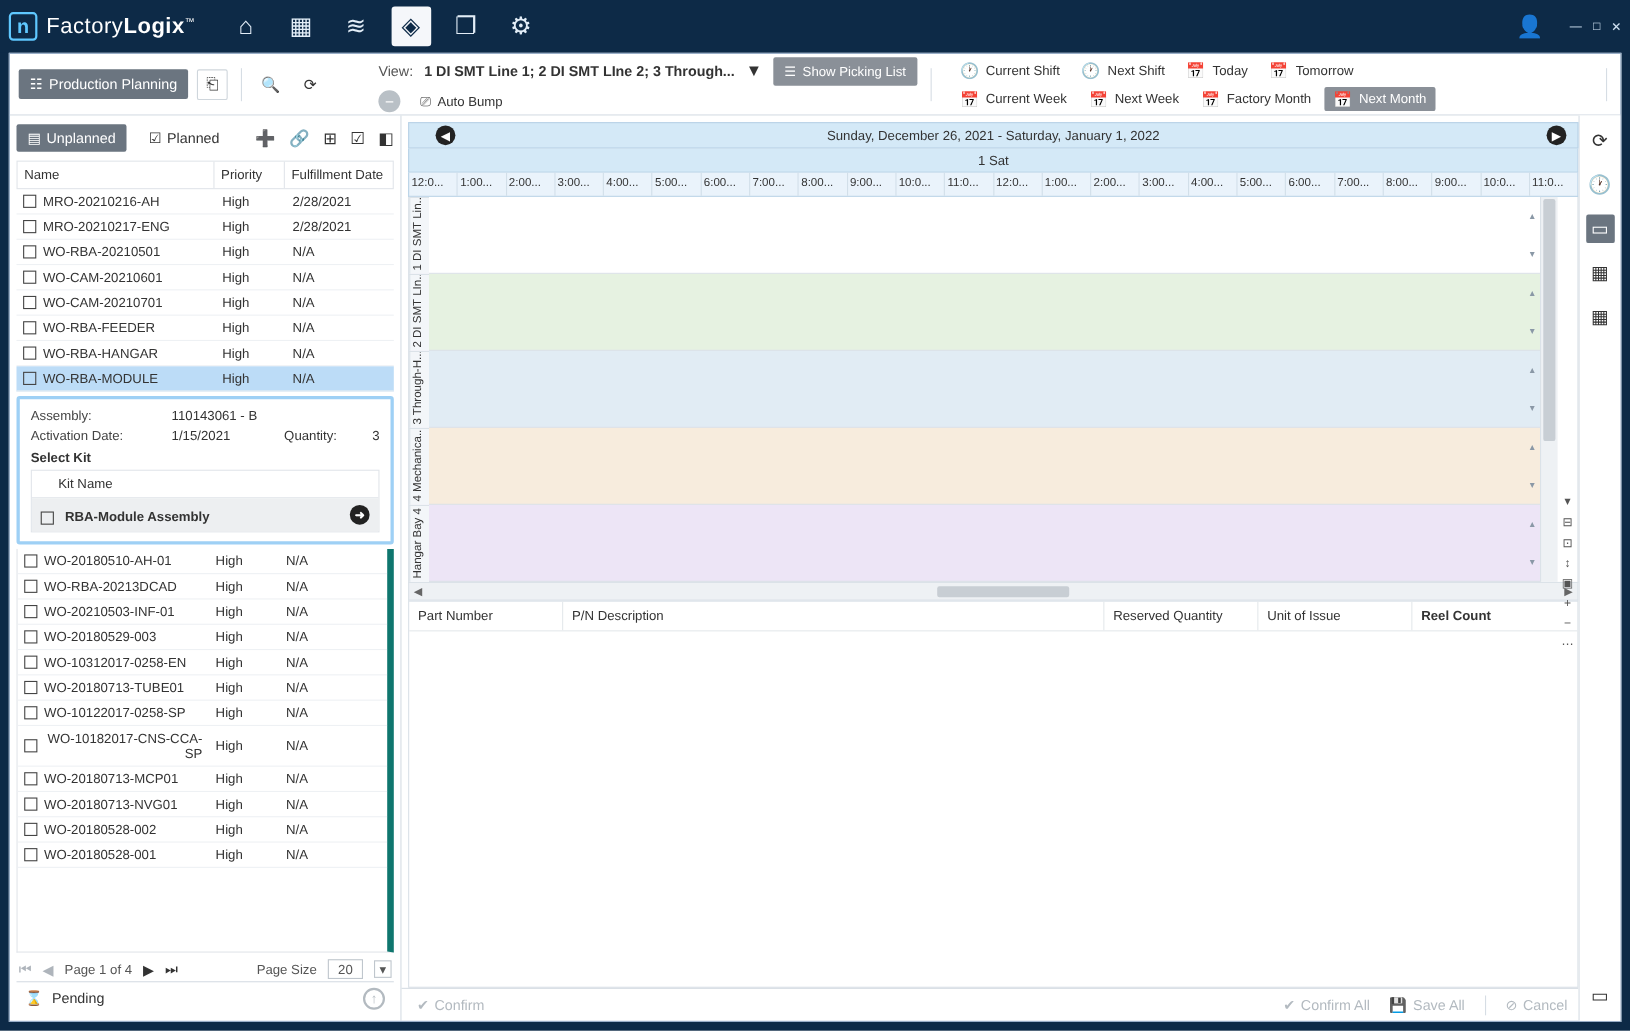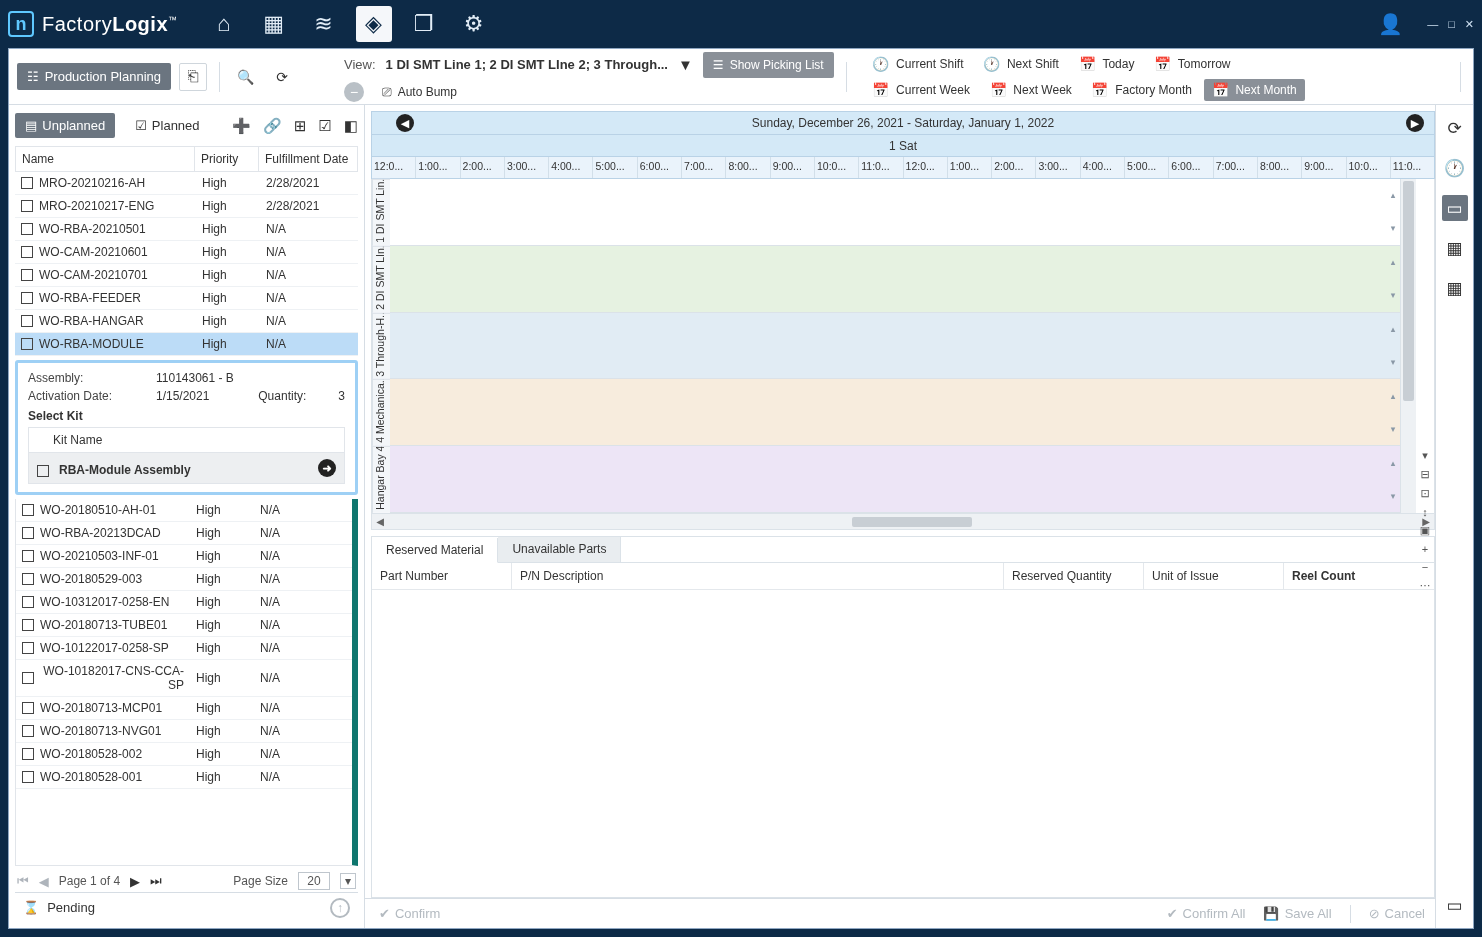--- a/index.html
+++ b/index.html
@@ -572,24 +572,20 @@
           </div>
 
           <div class="hscroll">
             <span class="arrow">◀</span>
             <div class="track">
                 <div class="thumb"></div>
               </div>
             <span class="arrow">▶</span>
           </div>
 
-          <div class="bottom-tabs">
-            <div class="btab active">Reserved Material</div>
-            <div class="btab">Unavailable Parts</div>
-          </div>
           <div class="btable">
             <div class="bthead">
               <div class="bth pn">Part Number</div>
               <div class="bth desc">P/N Description</div>
               <div class="bth qty">Reserved Quantity</div>
               <div class="bth uoi">Unit of Issue</div>
               <div class="bth reel">Reel Count</div>
             </div>
           </div>
         </div>

